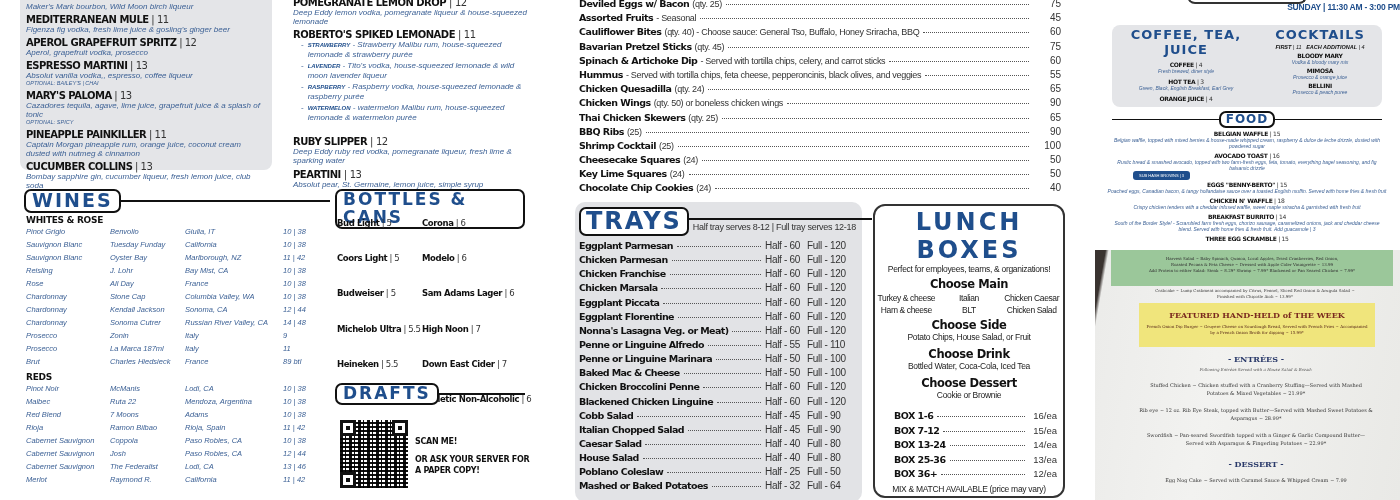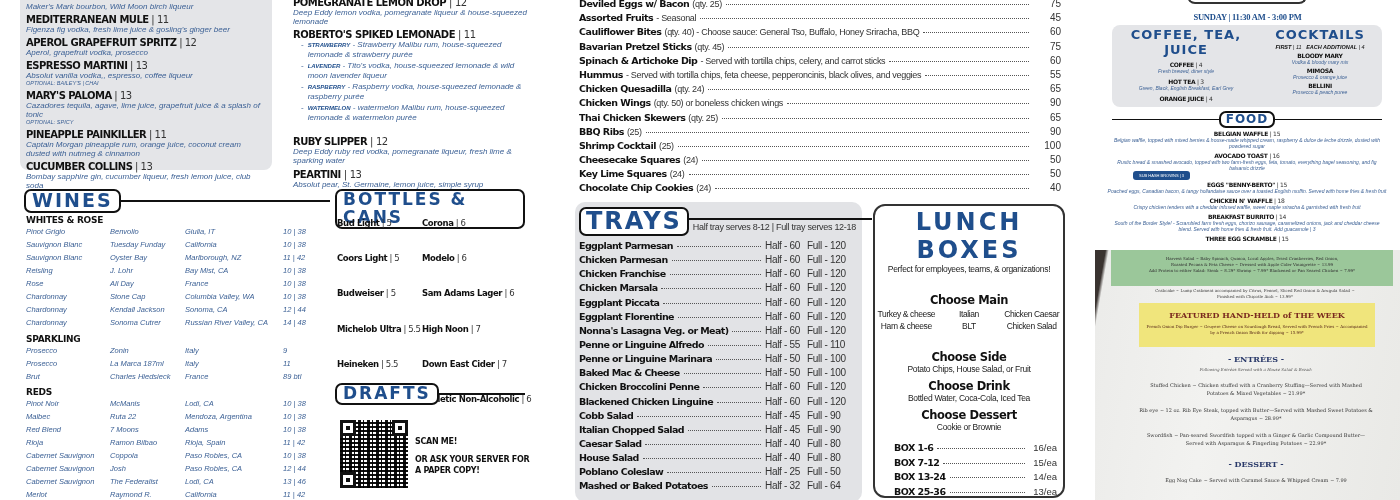--- a/index.html
+++ b/index.html
@@ -41,21 +41,21 @@
   .app-row .extra { font-size: 9px; color: #333; margin-left: 3px; letter-spacing: -0.3px; }
   .dots { flex: 1; border-bottom: 1px dotted #555; margin: 0 4px; transform: translateY(-2px); }
   .app-row .pr { width: 28px; text-align: right; font-size: 10px; color: #333; }
   .trays-box { position: absolute; left: 0px; top: 202px; width: 287px; height: 300px; background: #e2e3e6; border-radius: 10px; }
   .tray-row { display: flex; align-items: baseline; height: 14.15px; white-space: nowrap; }
   .tray-row .nm { font-family: "DejaVu Sans", sans-serif; font-weight: bold; font-size: 9.5px; color: #111; letter-spacing: -0.6px; }
   .tray-row .hf { width: 42px; font-size: 10px; color: #333; letter-spacing: -0.3px; }
   .tray-row .fl { width: 50px; font-size: 10px; color: #333; letter-spacing: -0.3px; }
   .lunch-box { position: absolute; left: 298px; top: 204px; width: 192px; height: 294px; border: 2px solid #333; border-radius: 12px; background: #fff; text-align: center; }
   .lb-sub { font-size: 8.5px; color: #222; letter-spacing: -0.3px; }
-  .lb-head { font-family: "DejaVu Sans", sans-serif; font-weight: bold; font-size: 11.5px; color: #111; letter-spacing: -0.4px; margin-top: 19px; }
+  .lb-head { font-family: "DejaVu Sans", sans-serif; font-weight: bold; font-size: 11.5px; color: #111; letter-spacing: -0.4px; margin-top: 3px; }
   .lb-grid { display: grid; grid-template-columns: 1fr 1fr 1fr; font-size: 8.5px; color: #222; letter-spacing: -0.4px; row-gap: 2px; margin-top: 2px; }
   .box-row { display: flex; align-items: baseline; height: 14.5px; padding: 0 6px; font-size: 9.5px; }
   .box-row .nm { font-family: "DejaVu Sans", sans-serif; font-weight: bold; color: #111; font-size: 9.5px; letter-spacing: -0.5px; padding-left: 13px; }
   .box-row .pr { font-size: 9.5px; color: #333; width: 28px; text-align: right; }
   
   #p4 { left: 1095px; width: 305px; }
   .brunch-box { position: absolute; left: 17px; top: 25px; width: 270px; height: 82px; background: #e4e5e8; border-radius: 8px; }
   .food-item { text-align: center; }
   .food-name { font-family: "DejaVu Sans", sans-serif; font-weight: bold; font-size: 6px; color: #111; letter-spacing: -0.3px; }
   .food-desc { font-style: italic; color: #3a5f94; font-size: 5px; line-height: 6px; }
@@ -147,21 +147,20 @@
           <span class="w3">Sonoma, CA</span>
           <span class="w4">12 | 44</span>
         </div>
         <div class="wine-row">
           <span class="w1">Chardonnay</span>
           <span class="w2">Sonoma Cutrer</span>
           <span class="w3">Russian River Valley, CA</span>
           <span class="w4">14 | 48</span>
         </div>
       </div>
-    <div class="wine-sub" style="margin-top:5px;">SPARKLING</div>
     <div id="sparkling">
         <div class="wine-row">
           <span class="w1">Prosecco</span>
           <span class="w2">Zonin</span>
           <span class="w3">Italy</span>
           <span class="w4">9</span>
         </div>
         <div class="wine-row">
           <span class="w1">Prosecco</span>
           <span class="w2">La Marca 187ml</span>
@@ -550,21 +549,21 @@
           <span class="dots"></span>
           <span class="pr">12/ea</span>
         </div>
       </div>
     <div class="lb-sub" style="margin-top:1px;">MIX &amp; MATCH AVAILABLE (price may vary)</div>
   </div>
 </div>
 
 <div class="panel" id="p4">
   <div style="position:absolute; left:92px; top:-8px; width:120px; height:12px; border:2px solid #333; border-top:none; border-radius:0 0 8px 8px;"></div>
-  <div style="position:absolute; left:0; top:12px; width:305px; text-align:center; font-family:Liberation Serif, serif; font-weight:bold; font-size:8.5px; color:#1f4e8c; letter-spacing:-0.2px;">SUNDAY | 11:30 AM - 3:00 PM</div>
+  <div style="position:absolute; left:0; top:2px; width:305px; text-align:right; font-family:Liberation Sans, sans-serif; font-weight:bold; font-size:8.5px; color:#1f4e8c; letter-spacing:-0.2px;">SUNDAY | 11:30 AM - 3:00 PM</div>
 
   <div class="brunch-box">
     <div style="position:absolute; left:6px; top:2px; width:136px; text-align:center;">
       <div style="font-family:'DejaVu Sans',sans-serif; font-weight:bold; font-size:13px; color:#1f4e8c; letter-spacing:1px;">COFFEE, TEA, JUICE</div>
       <div id="coffee-items" style="margin-top:4px;">
           <div class="food-item" style="margin-bottom: 4px;">
             <div class="food-name"><span>COFFEE</span><span class="price-light"> | 4</span></div>
             <div class="food-desc">Fresh brewed, diner style</div>
           </div>
           <div class="food-item" style="margin-bottom: 4px;">

